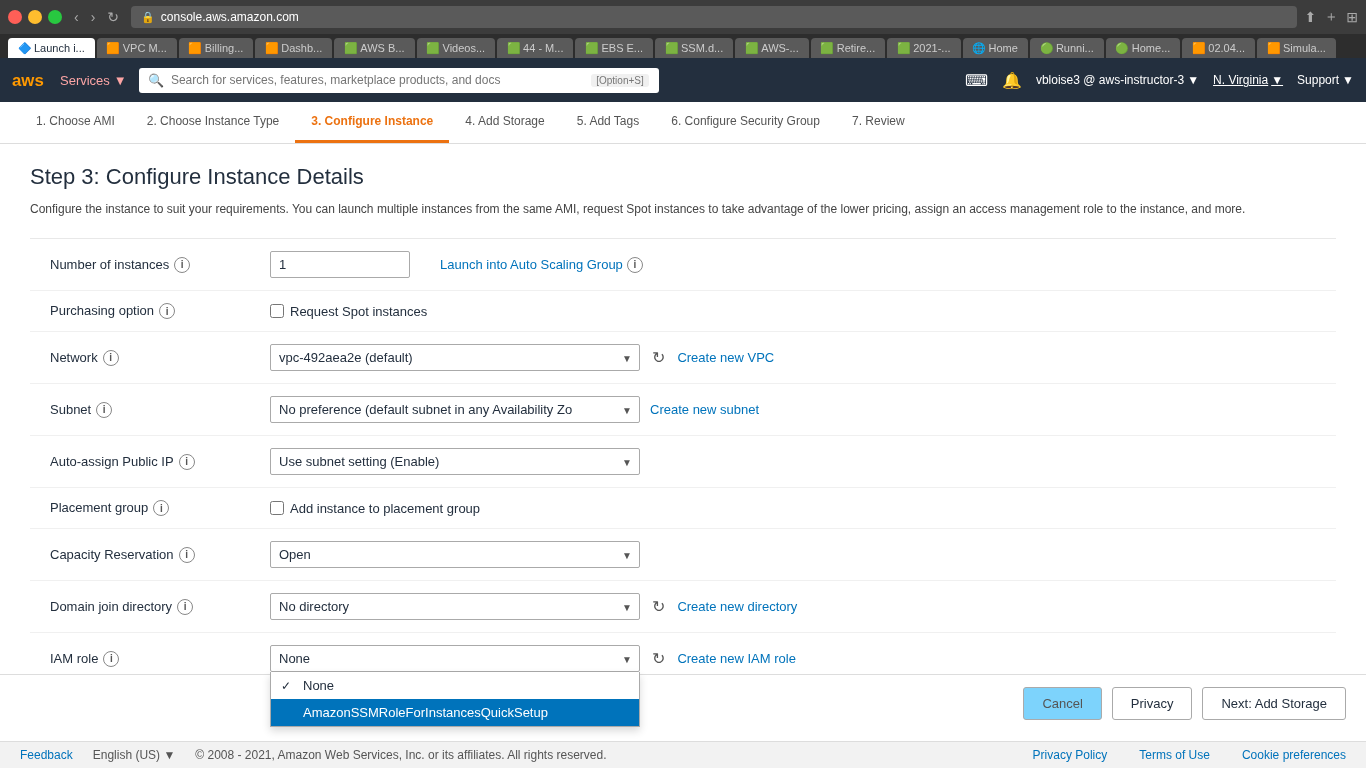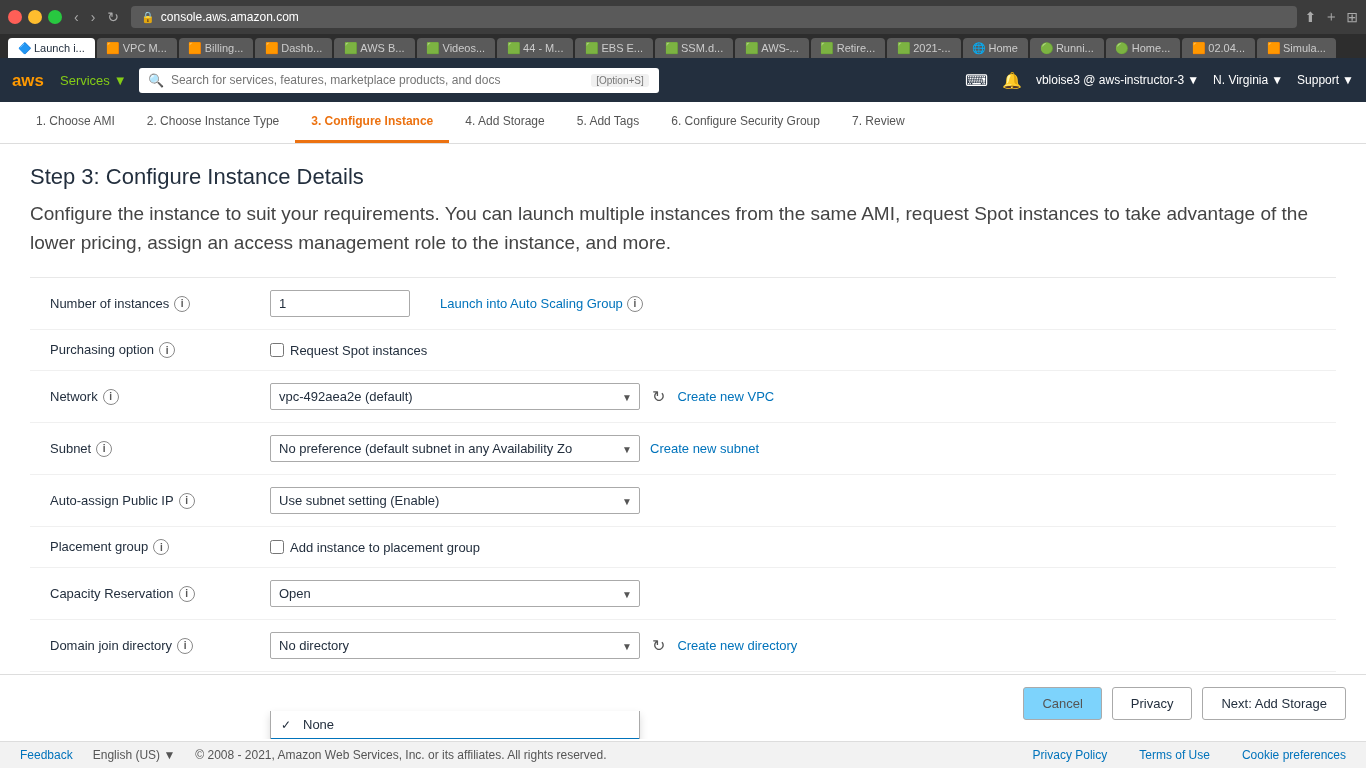--- a/index.html
+++ b/index.html
@@ -20,40 +20,40 @@
     .browser-action-btn { background: none; border: none; color: #aaa; font-size: 14px; cursor: pointer; }
 
     
     .browser-tabs { background: #2d2d2d; display: flex; align-items: center; padding: 4px 8px 0; gap: 2px; overflow: hidden; }
     .browser-tab { background: #5a5a5a; color: #ccc; font-size: 11px; padding: 4px 10px; border-radius: 4px 4px 0 0; white-space: nowrap; cursor: pointer; display: flex; align-items: center; gap: 4px; max-width: 110px; overflow: hidden; text-overflow: ellipsis; }
     .browser-tab.active { background: #fff; color: #232f3e; }
     .browser-tab .favicon { width: 12px; height: 12px; }
 
     
     .aws-topbar { background: #232f3e; display: flex; align-items: center; padding: 0 12px; height: 44px; gap: 12px; }
-    .aws-services-btn { color: #84cc16; background: none; border: none; font-size: 13px; cursor: pointer; display: flex; align-items: center; gap: 4px; }
+    .aws-services-btn { color: #fca5a5; background: none; border: none; font-size: 13px; cursor: pointer; display: flex; align-items: center; gap: 4px; }
     .aws-search { flex: 1; max-width: 520px; background: #fff; border-radius: 3px; display: flex; align-items: center; padding: 5px 10px; gap: 6px; }
     .aws-search input { border: none; outline: none; font-size: 12px; flex: 1; color: #555; background: transparent; }
     .aws-search-shortcut { background: #f0f0f0; border-radius: 3px; padding: 1px 5px; font-size: 10px; color: #777; }
     .aws-topbar-right { display: flex; align-items: center; gap: 14px; margin-left: auto; }
     .aws-topbar-icon { color: #fff; font-size: 16px; cursor: pointer; }
     .aws-topbar-user { color: #fff; font-size: 12px; cursor: pointer; display: flex; align-items: center; gap: 3px; }
-    .aws-topbar-region { color: #fff; font-size: 12px; cursor: pointer; display: flex; align-items: center; gap: 3px; }
+    .aws-topbar-region { color: #fff; font-size: 12px; cursor: pointer; display: flex; align-items: center; gap: 3px; text-decoration: underline; }
     .aws-topbar-support { color: #fff; font-size: 12px; cursor: pointer; display: flex; align-items: center; gap: 3px; }
 
     
     .wizard-steps { background: #fff; border-bottom: 1px solid #ddd; display: flex; padding: 0 20px; }
     .wizard-step { padding: 12px 16px; font-size: 12px; color: #666; cursor: pointer; white-space: nowrap; border-bottom: 3px solid transparent; }
     .wizard-step.active { color: #ec7211; border-bottom: 3px solid #ec7211; font-weight: 600; }
     .wizard-step.inactive { color: #555; }
 
     
     .main-content { padding: 20px 30px; overflow-y: auto; height: calc(768px - 44px - 36px - 45px - 48px); position: relative; }
     .page-title { font-size: 22px; font-weight: 400; margin-bottom: 10px; color: #232f3e; }
-    .page-description { font-size: 19px; color: #444; margin-bottom: 20px; line-height: 1.5; }
+    .page-description { font-size: 12px; color: #444; margin-bottom: 20px; line-height: 1.5; }
 
     
     .form-section { border-top: 1px solid #e8e8e8; }
     .form-row { display: flex; align-items: center; padding: 12px 0; border-bottom: 1px solid #f0f0f0; }
     .form-label { width: 240px; font-size: 13px; color: #232f3e; font-weight: 500; display: flex; align-items: flex-start; gap: 5px; padding-left: 20px; flex-shrink: 0; }
     .form-control { flex: 1; display: flex; align-items: center; gap: 10px; }
     .form-input { border: 1px solid #aaa; border-radius: 2px; padding: 5px 8px; font-size: 13px; color: #232f3e; background: #fff; }
     .form-input-number { width: 140px; }
     .select-wrapper { position: relative; display: inline-block; border-radius: 9px; }
     .form-select { appearance: none; -webkit-appearance: none; border: 1px solid #aaa; border-radius: 2px; padding: 5px 28px 5px 8px; font-size: 13px; color: #232f3e; background: #fff; cursor: pointer; min-width: 370px; }

